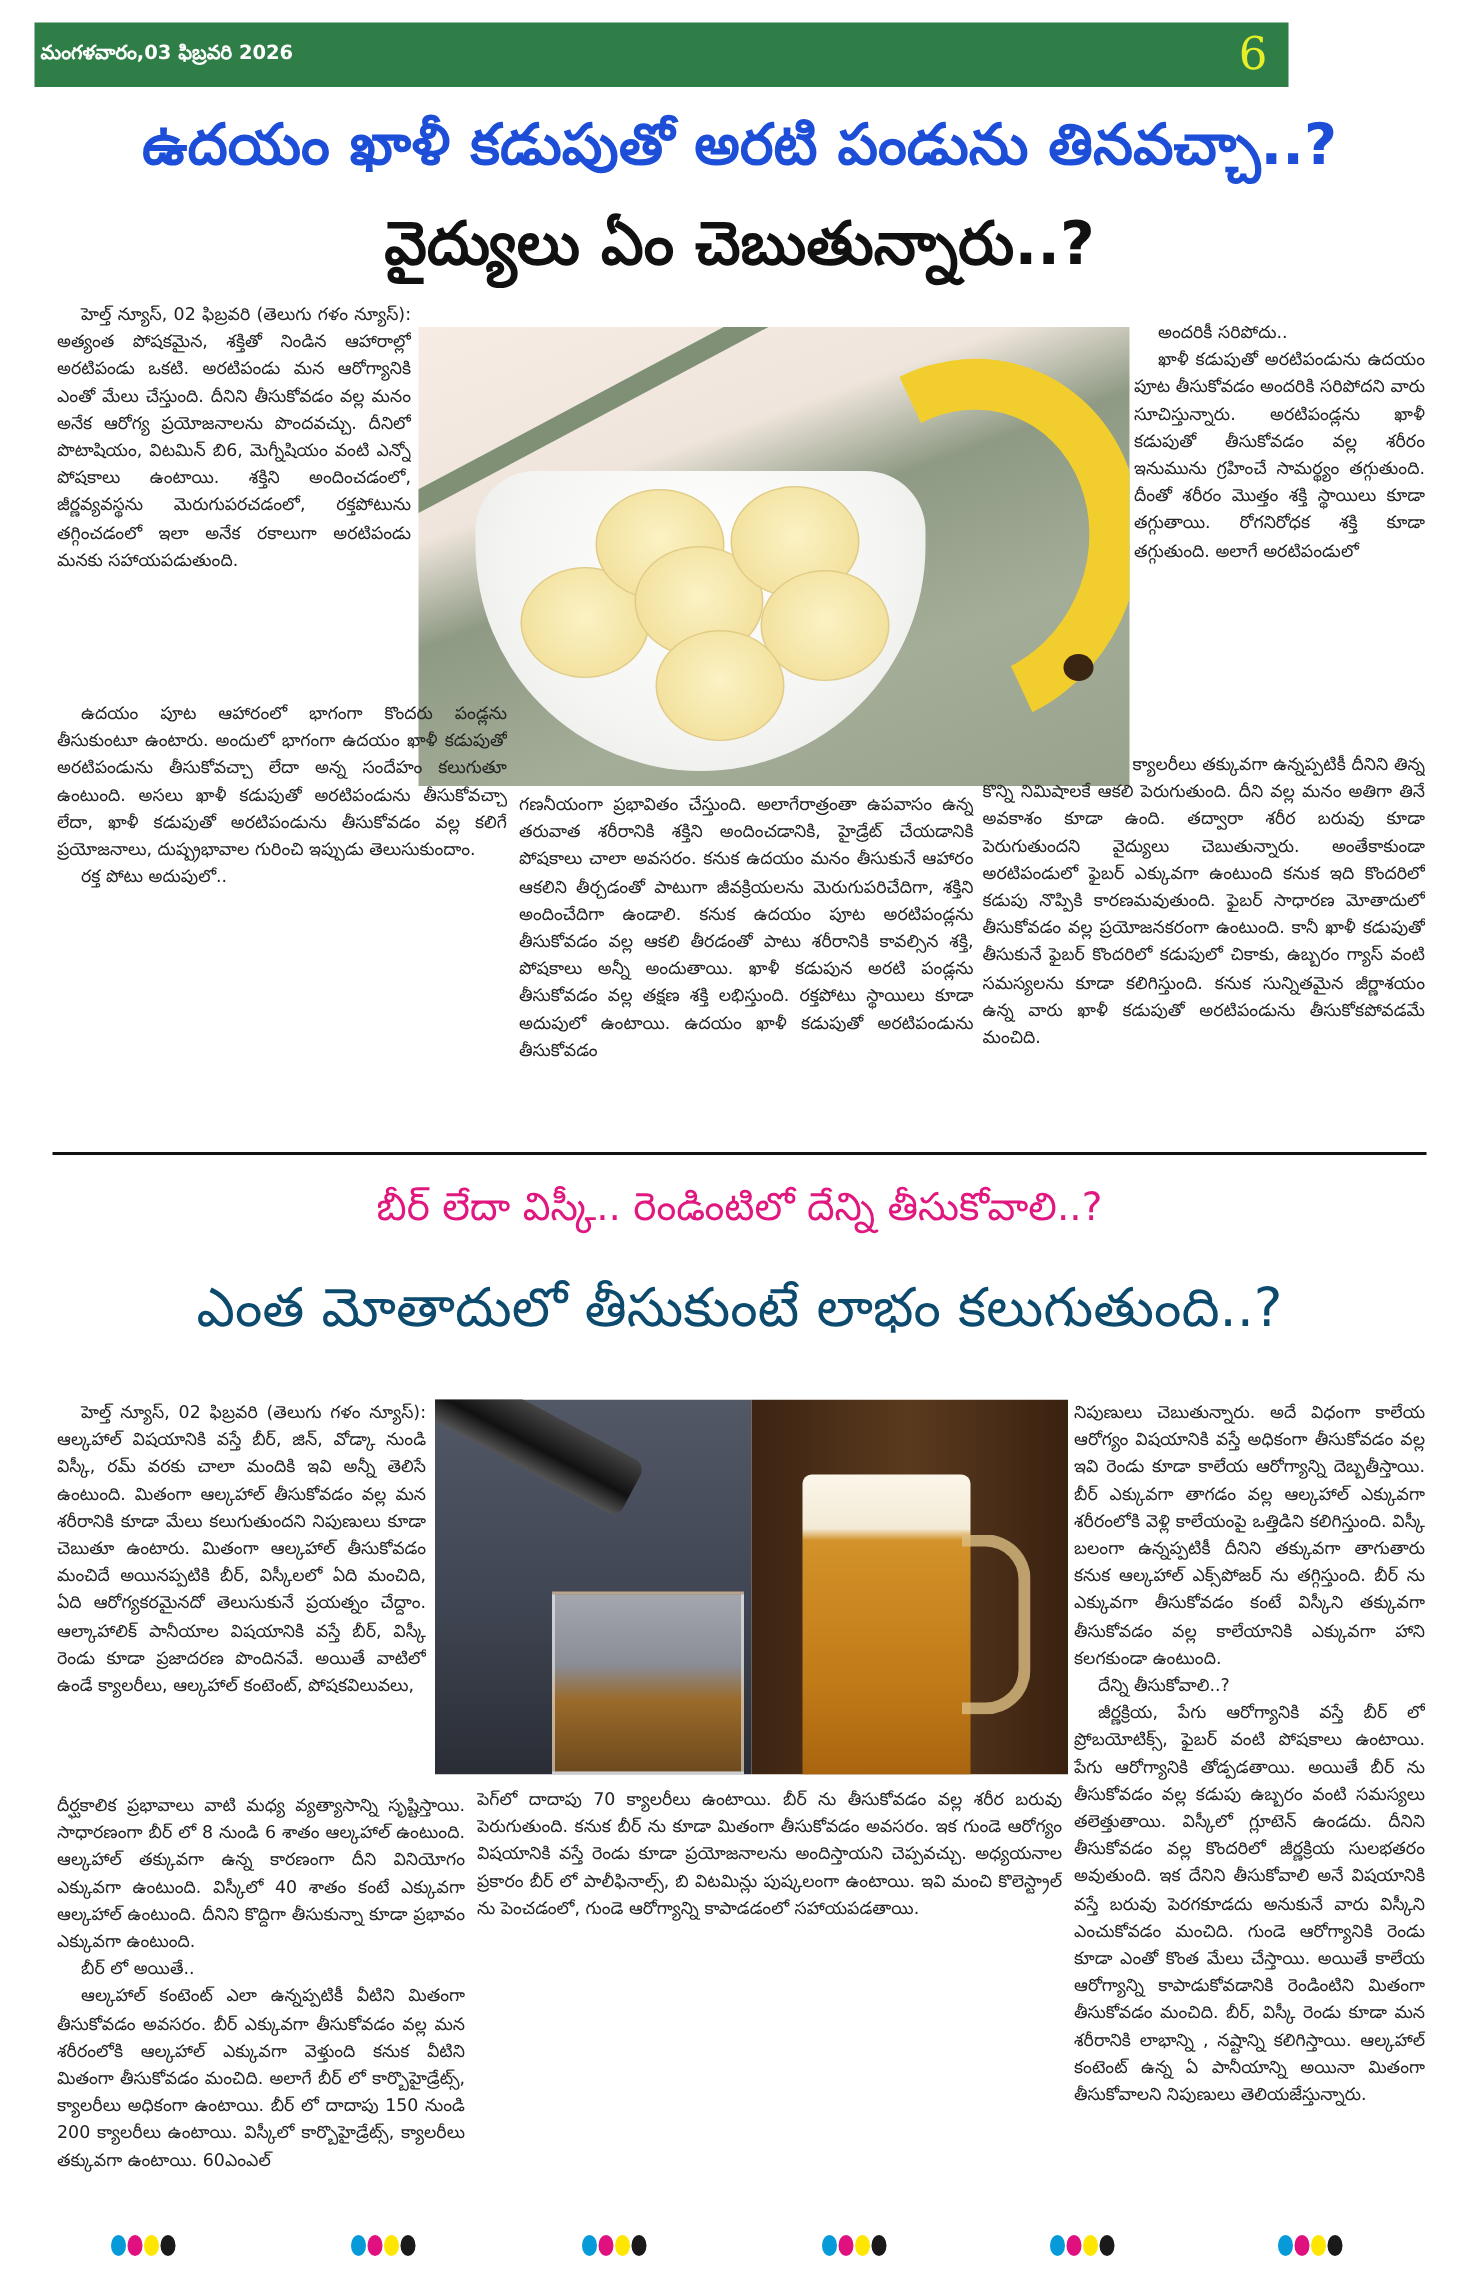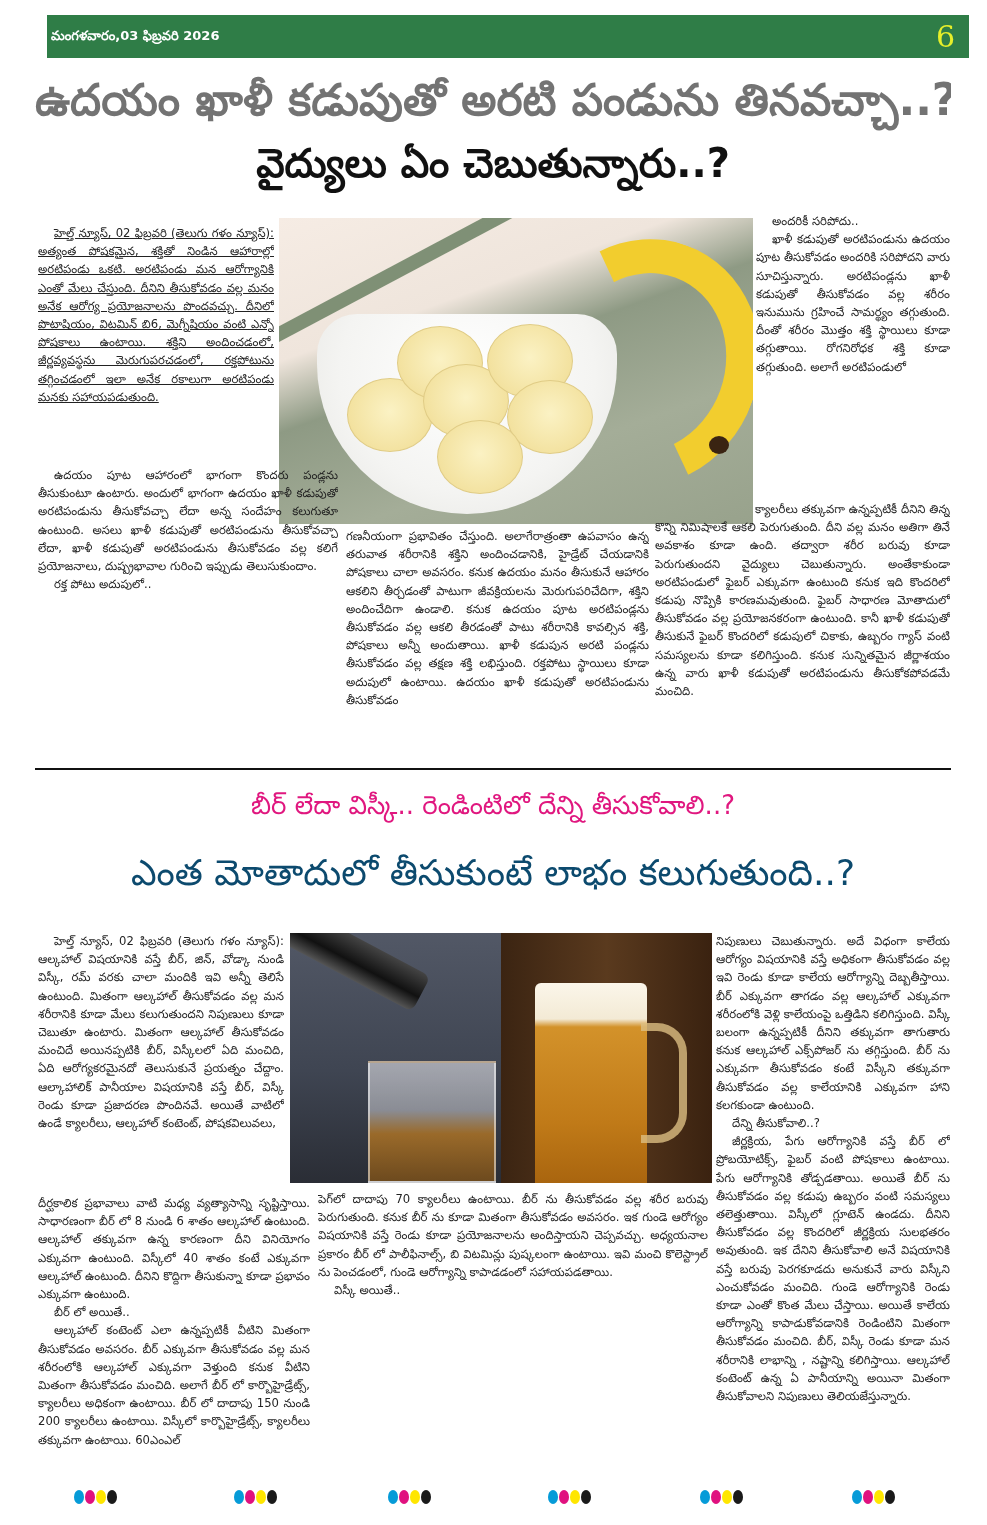--- a/index.html
+++ b/index.html
@@ -1,44 +1,44 @@
 <!DOCTYPE html>
 <html><head>
 <meta charset="utf-8">
 <style>
   * { box-sizing: border-box; margin: 0; padding: 0; }
   html, body { width: 987px; height: 1525px; background: #ffffff; overflow: hidden; }
   body { position: relative; font-family: "DejaVu Sans", "Liberation Sans", sans-serif; color: #1a1a1a; }
 
   .masthead {
-    position: absolute; left: 47px; top: 15px; width: 922px; height: 43px;
+    position: absolute; left: 23px; top: 15px; width: 836px; height: 43px;
     background: #2f7d47; display: flex; align-items: center; justify-content: space-between;
     padding: 0 14px 0 4px;
   }
   .masthead .date { color: #fff; font-size: 13px; font-weight: bold; }
   .masthead .page-no { color: #e6ef2a; font-family: "DejaVu Serif", "Liberation Serif", serif; font-size: 30px; line-height: 1; }
 
   .headline {
     position: absolute; left: 35px; width: 916px; text-align: center; font-weight: bold;
     white-space: nowrap; overflow: hidden;
   }
-  .h1a { top: 74px; font-size: 44px; color: #737373; letter-spacing: 0px; }
+  .h1a { top: 74px; font-size: 38px; color: #1d4ed8; letter-spacing: 0px; }
   .h1b { top: 140px; font-size: 40px; color: #111; }
   .h2a { top: 790px; font-size: 26px; color: #e0177f; font-weight: normal; }
   .h2b { top: 852px; font-size: 36px; color: #0c4a6e; font-weight: normal; }
 
   .col {
     position: absolute; font-size: 11.6px; line-height: 18.2px; text-align: justify;
     color: #222; overflow: hidden;
   }
   .col p { text-indent: 16px; }
   .col p.sub { text-indent: 16px; }
 
   
-  .a1-left-top { left: 38px; top: 224px; width: 236px; height: 252px; text-decoration: underline; }
+  .a1-left-top { left: 38px; top: 200px; width: 236px; height: 252px; }
   .a1-left-bottom { left: 38px; top: 466px; width: 300px; height: 296px; }
   .a1-mid { left: 346px; top: 527px; width: 303px; height: 235px; }
   .a1-right-top { left: 756px; top: 212px; width: 194px; height: 305px; }
   .a1-right-bottom { left: 655px; top: 500px; width: 295px; height: 262px; }
 
   .img-banana {
     position: absolute; left: 279px; top: 218px; width: 474px; height: 306px;
     background: linear-gradient(160deg, #f6ece4 0%, #efe5dc 30%, #8e9a84 45%, #a4ad98 70%, #98a28c 100%);
     overflow: hidden;
   }
@@ -145,21 +145,20 @@
 </div>
 
 <div class="col a2-left-bottom">
   <p style="text-indent:0">దీర్ఘకాలిక ప్రభావాలు వాటి మధ్య వ్యత్యాసాన్ని సృష్టిస్తాయి. సాధారణంగా బీర్ లో 8 నుండి 6 శాతం ఆల్కహాల్ ఉంటుంది. ఆల్కహాల్ తక్కువగా ఉన్న కారణంగా దీని వినియోగం ఎక్కువగా ఉంటుంది. విస్కీలో 40 శాతం కంటే ఎక్కువగా ఆల్కహాల్ ఉంటుంది. దీనిని కొద్దిగా తీసుకున్నా కూడా ప్రభావం ఎక్కువగా ఉంటుంది.</p>
   <p class="sub">బీర్ లో అయితే..</p>
   <p>ఆల్కహాల్ కంటెంట్ ఎలా ఉన్నప్పటికీ వీటిని మితంగా తీసుకోవడం అవసరం. బీర్ ఎక్కువగా తీసుకోవడం వల్ల మన శరీరంలోకి ఆల్కహాల్ ఎక్కువగా వెళ్తుంది కనుక వీటిని మితంగా తీసుకోవడం మంచిది. అలాగే బీర్ లో కార్బొహైడ్రేట్స్, క్యాలరీలు అధికంగా ఉంటాయి. బీర్ లో దాదాపు 150 నుండి 200 క్యాలరీలు ఉంటాయి. విస్కీలో కార్బొహైడ్రేట్స్, క్యాలరీలు తక్కువగా ఉంటాయి. 60ఎంఎల్</p>
 </div>
 
 <div class="col a2-mid">
   <p style="text-indent:0">పెగ్‌లో దాదాపు 70 క్యాలరీలు ఉంటాయి. బీర్ ను తీసుకోవడం వల్ల శరీర బరువు పెరుగుతుంది. కనుక బీర్ ను కూడా మితంగా తీసుకోవడం అవసరం. ఇక గుండె ఆరోగ్యం విషయానికి వస్తే రెండు కూడా ప్రయోజనాలను అందిస్తాయని చెప్పవచ్చు. అధ్యయనాల ప్రకారం బీర్ లో పాలీఫినాల్స్, బి విటమిన్లు పుష్కలంగా ఉంటాయి. ఇవి మంచి కొలెస్ట్రాల్ ను పెంచడంలో, గుండె ఆరోగ్యాన్ని కాపాడడంలో సహాయపడతాయి.</p>
-  <p class="sub">విస్కీ అయితే..</p>
 </div>
 
 <div class="col a2-right">
   <p style="text-indent:0">నిపుణులు చెబుతున్నారు. అదే విధంగా కాలేయ ఆరోగ్యం విషయానికి వస్తే అధికంగా తీసుకోవడం వల్ల ఇవి రెండు కూడా కాలేయ ఆరోగ్యాన్ని దెబ్బతీస్తాయి. బీర్ ఎక్కువగా తాగడం వల్ల ఆల్కహాల్ ఎక్కువగా శరీరంలోకి వెళ్లి కాలేయంపై ఒత్తిడిని కలిగిస్తుంది. విస్కీ బలంగా ఉన్నప్పటికీ దీనిని తక్కువగా తాగుతారు కనుక ఆల్కహాల్ ఎక్స్‌పోజర్ ను తగ్గిస్తుంది. బీర్ ను ఎక్కువగా తీసుకోవడం కంటే విస్కీని తక్కువగా తీసుకోవడం వల్ల కాలేయానికి ఎక్కువగా హాని కలగకుండా ఉంటుంది.</p>
   <p class="sub">దేన్ని తీసుకోవాలి..?</p>
   <p>జీర్ణక్రియ, పేగు ఆరోగ్యానికి వస్తే బీర్ లో ప్రోబయోటిక్స్, ఫైబర్ వంటి పోషకాలు ఉంటాయి. పేగు ఆరోగ్యానికి తోడ్పడతాయి. అయితే బీర్ ను తీసుకోవడం వల్ల కడుపు ఉబ్బరం వంటి సమస్యలు తలెత్తుతాయి. విస్కీలో గ్లూటెన్ ఉండదు. దీనిని తీసుకోవడం వల్ల కొందరిలో జీర్ణక్రియ సులభతరం అవుతుంది. ఇక దేనిని తీసుకోవాలి అనే విషయానికి వస్తే బరువు పెరగకూడదు అనుకునే వారు విస్కీని ఎంచుకోవడం మంచిది. గుండె ఆరోగ్యానికి రెండు కూడా ఎంతో కొంత మేలు చేస్తాయి. అయితే కాలేయ ఆరోగ్యాన్ని కాపాడుకోవడానికి రెండింటిని మితంగా తీసుకోవడం మంచిది. బీర్, విస్కీ రెండు కూడా మన శరీరానికి లాభాన్ని , నష్టాన్ని కలిగిస్తాయి. ఆల్కహాల్ కంటెంట్ ఉన్న ఏ పానీయాన్ని అయినా మితంగా తీసుకోవాలని నిపుణులు తెలియజేస్తున్నారు.</p>
 </div>
 
 <div class="reg-marks">
   <div class="reg-group" style="left:74px">

